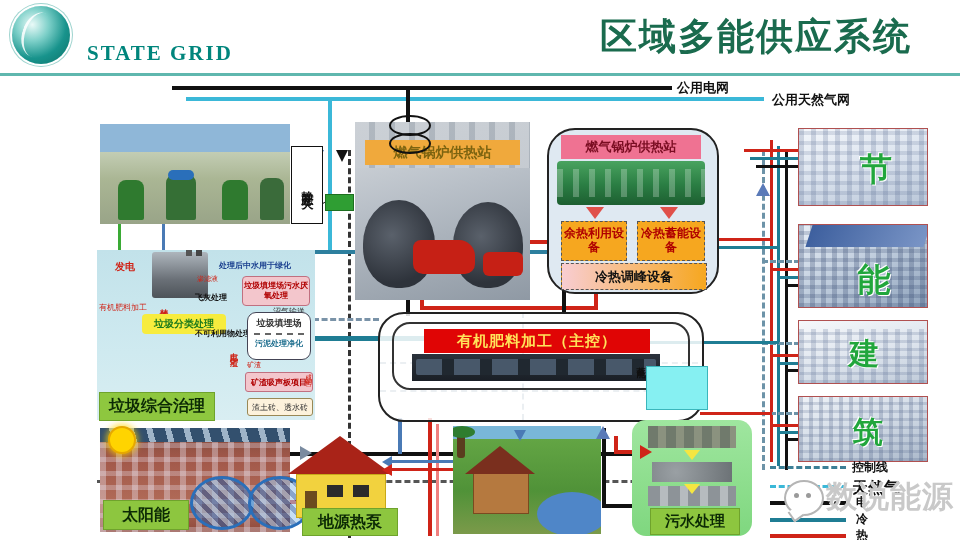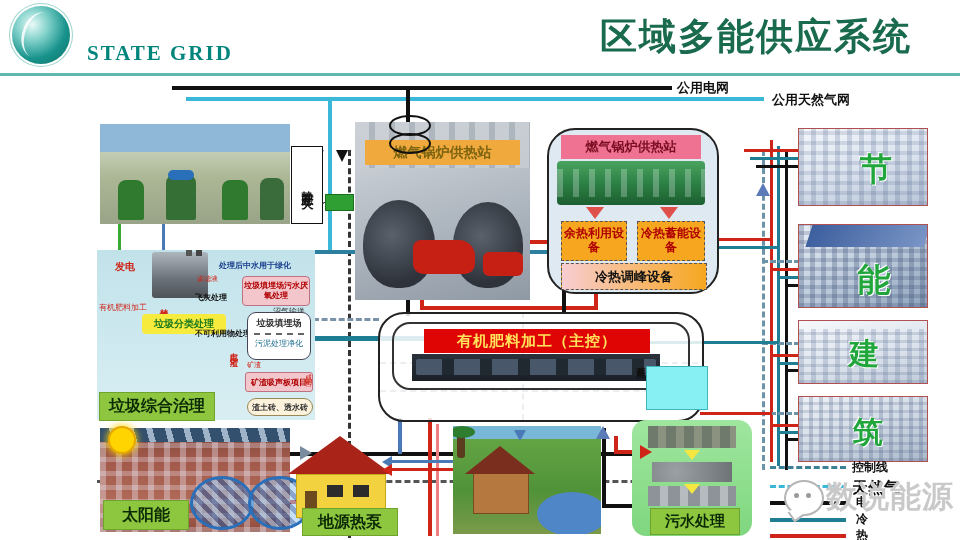--- a/index.html
+++ b/index.html
@@ -185,29 +185,29 @@
     <div class="abs" style="left:98px;top:42px;font-size:8px;font-weight:bold;">飞灰处理</div>
     <div class="abs" style="left:2px;top:52px;font-size:8px;color:#cf2418;">有机肥料加工</div>
     <div class="abs" style="left:176px;top:56px;font-size:8px;color:#333;">沼气输送</div>
     <div class="abs ctr" style="left:45px;top:64px;width:84px;height:20px;background:#f7ec3e;border-radius:4px;color:#1c7a1c;font-size:10px;font-weight:bold;">
       <span>垃圾分类处理</span>
     </div>
     <div class="abs" style="left:98px;top:78px;font-size:8px;font-weight:bold;">不可利用物处理</div>
     <div class="abs" style="left:150px;top:62px;width:62px;height:46px;background:#fff;border:1.5px solid #445;border-radius:9px;text-align:center;">
       <div style="font-size:9px;font-weight:bold;color:#333;padding-top:4px;">垃圾填埋场</div>
       <div style="border-top:2px dashed #666;margin:3px 6px;"></div>
-      <div style="font-size:8px;color:#1f6f8f;font-weight:normal;text-align:center;">污泥处理净化</div>
+      <div style="font-size:8px;color:#1f6f8f;font-weight:bold;text-align:center;">污泥处理净化</div>
     </div>
     <div class="abs vtext" style="left:130px;top:96px;font-size:8px;color:#cf2418;font-weight:bold;">电厂炉渣</div>
     <div class="abs" style="left:150px;top:110px;font-size:7px;color:#cf2418;">矿渣</div>
     <div class="abs ctr" style="left:148px;top:122px;width:66px;height:18px;background:#f3c6cc;border:1px solid #c07080;border-radius:3px;color:#b00000;font-size:8px;font-weight:bold;">
       <span>矿渣吸声板项目</span>
     </div>
     <div class="abs vtext" style="left:206px;top:118px;font-size:7px;color:#cf2418;">成品销售</div>
-    <div class="abs ctr" style="left:150px;top:148px;width:64px;height:16px;background:#fdf2dc;border:1px solid #998855;border-radius:9px;color:#333;font-size:8px;font-weight:bold;">
+    <div class="abs ctr" style="left:150px;top:148px;width:64px;height:16px;background:#fdf2dc;border:1px solid #998855;border-radius:3px;color:#333;font-size:8px;font-weight:normal;">
       <span>渣土砖、透水砖</span>
     </div>
     <div class="abs" style="left:46px;top:162px;font-size:9px;font-weight:bold;letter-spacing:6px;color:#222;">城市垃圾</div>
   </div>
   <div class="lbl ctr" style="left:99px;top:392px;width:114px;height:27px;background:#8ec73f;font-size:16px;color:#072;border:1px solid #6fa32c;color:#0c2a05;">垃圾综合治理</div>
 
   <div class="box" style="left:378px;top:312px;width:322px;height:106px;border:2.5px solid #222;border-radius:26px;background:rgba(255,255,255,.85);z-index:3;"></div>
   <div class="box" style="left:392px;top:322px;width:294px;height:64px;border:2px solid #333;border-radius:18px;z-index:3;"></div>
   <div class="lbl ctr" style="left:424px;top:329px;width:226px;height:24px;background:#e00505;color:#ffe35a;font-size:15px;letter-spacing:1px;z-index:6;">有机肥料加工（主控）</div>
   <div class="photo" style="left:412px;top:354px;width:248px;height:27px;z-index:4;background:linear-gradient(180deg,#2b323c,#1a1f26);">

